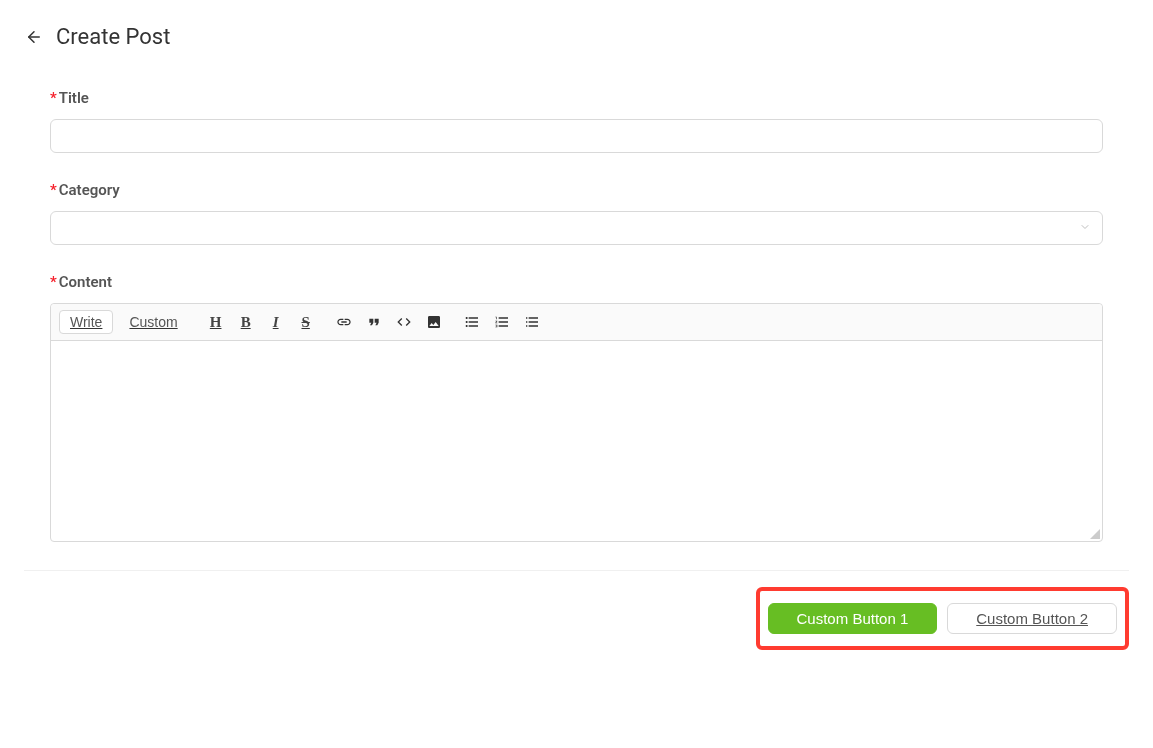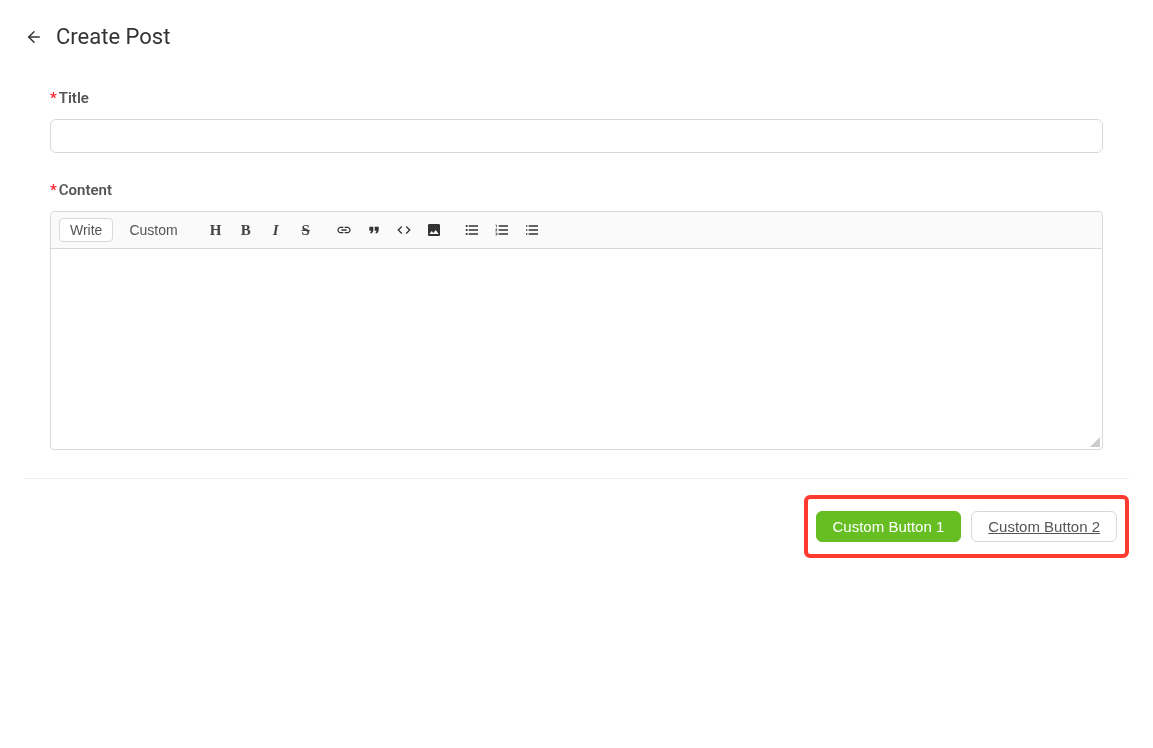--- a/index.html
+++ b/index.html
@@ -92,20 +92,21 @@
     .select-arrow svg {
       width: 12px;
       height: 12px;
       stroke: #bfbfbf;
     }
     .editor {
       width: 100%;
       border: 1px solid #d9d9d9;
       border-radius: 4px;
       background: #fff;
+      text-decoration: underline;
     }
     .editor-toolbar {
       display: flex;
       align-items: center;
       gap: 6px;
       padding: 6px 8px;
       background: #fafafa;
       border-bottom: 1px solid #d9d9d9;
       border-radius: 4px 4px 0 0;
     }
@@ -169,21 +170,21 @@
     .footer {
       border-top: 1px solid #f0f0f0;
       display: flex;
       justify-content: flex-end;
       align-items: center;
       gap: 10px;
       padding: 16px 0;
       margin-top: 10px;
     }
     .btn {
-      padding: 6px 16px;
+      padding: 6px 28px;
       border-radius: 6px;
       font-size: 15px;
       cursor: pointer;
     }
     .btn-primary {
       background: #67be23;
       color: #fff;
       border: 1px solid #67be23;
     }
     .btn-default {
@@ -219,20 +220,33 @@
   </div>
 
   <div class="form">
     <div class="form-item">
       <label class="label">
         <span class="required">*</span><span>Title</span>
       </label>
       <input type="text" class="input" value="" style="">
     </div>
 
+    <div class="form-item">
+      <label class="label">
+        <span class="required">*</span><span>Category</span>
+      </label>
+      <div class="select">
+        <span></span>
+        <span class="select-arrow">
+          <svg viewBox="0 0 24 24" fill="none" stroke="currentColor" stroke-width="2" stroke-linecap="round" stroke-linejoin="round">
+              <polyline points="6 9 12 15 18 9"></polyline>
+            </svg>
+        </span>
+      </div>
+    </div>
 
 
     <div class="form-item">
       <label class="label">
         <span class="required">*</span><span>Content</span>
       </label>
       <div class="editor">
         <div class="editor-toolbar">
           <button class="tab-button">Write</button>
           <button class="tab-button plain">Custom</button>

